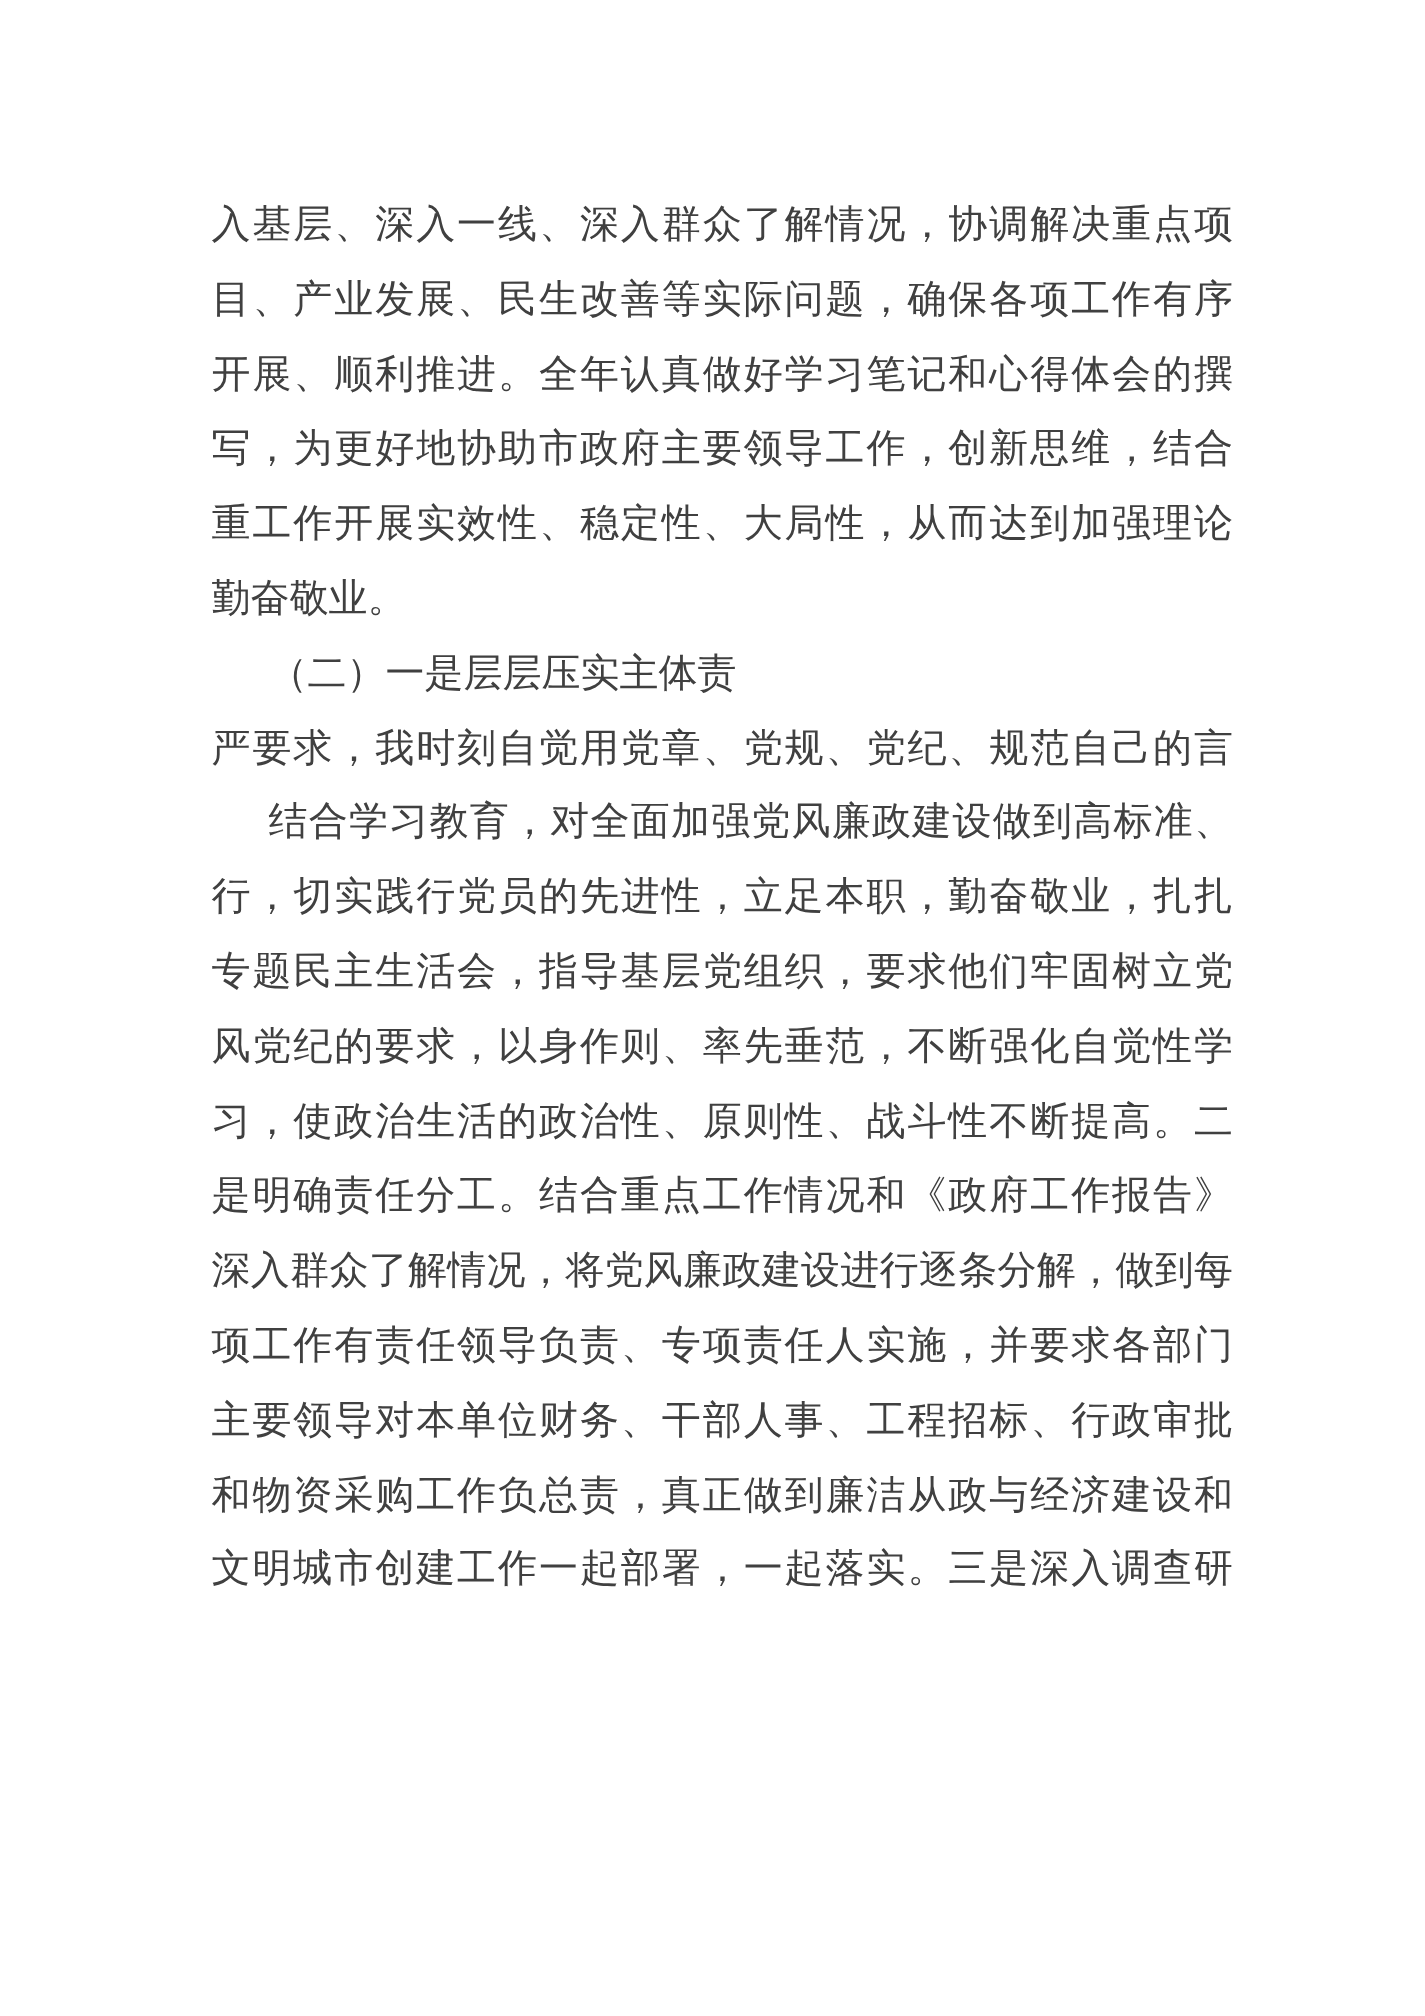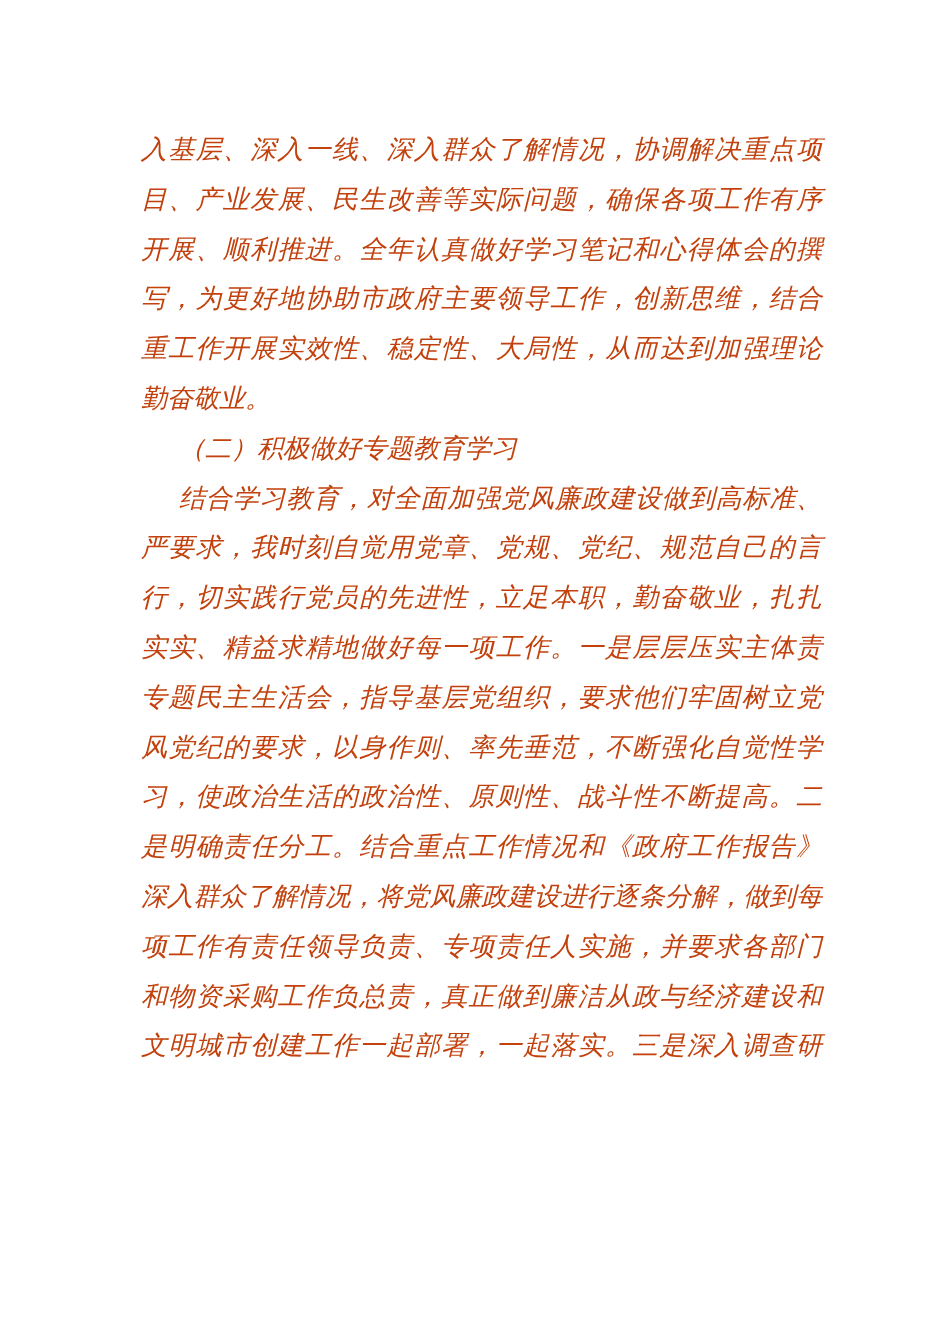--- a/index.html
+++ b/index.html
@@ -39,34 +39,34 @@
     text-justify: inter-character;
   }
   .line.indent {
     text-indent: 38px;
   }
 </style>
 </head>
 <body style="background: rgb(255, 255, 255);">
 
 <div class="page">
-  <div class="content" id="content" style="color: #c2410c; font-style: italic;">
+  <div class="content" id="content" style="color: #404040;">
       <div class="line fill">入基层、深入一线、深入群众了解情况，协调解决重点项</div>
       <div class="line fill">目、产业发展、民生改善等实际问题，确保各项工作有序</div>
       <div class="line fill">开展、顺利推进。全年认真做好学习笔记和心得体会的撰</div>
       <div class="line fill">写，为更好地协助市政府主要领导工作，创新思维，结合</div>
       <div class="line fill">重工作开展实效性、稳定性、大局性，从而达到加强理论</div>
       <div class="line">勤奋敬业。</div>
-      <div class="line indent">（二）积极做好专题教育学习</div>
+      <div class="line indent">（二）一是层层压实主体责</div>
+      <div class="line fill">严要求，我时刻自觉用党章、党规、党纪、规范自己的言</div>
       <div class="line fill indent">结合学习教育，对全面加强党风廉政建设做到高标准、</div>
-      <div class="line fill">严要求，我时刻自觉用党章、党规、党纪、规范自己的言</div>
       <div class="line fill">行，切实践行党员的先进性，立足本职，勤奋敬业，扎扎</div>
-      <div class="line fill">实实、精益求精地做好每一项工作。一是层层压实主体责</div>
       <div class="line fill">专题民主生活会，指导基层党组织，要求他们牢固树立党</div>
       <div class="line fill">风党纪的要求，以身作则、率先垂范，不断强化自觉性学</div>
       <div class="line fill">习，使政治生活的政治性、原则性、战斗性不断提高。二</div>
       <div class="line fill">是明确责任分工。结合重点工作情况和《政府工作报告》</div>
       <div class="line fill">深入群众了解情况，将党风廉政建设进行逐条分解，做到每</div>
       <div class="line fill">项工作有责任领导负责、专项责任人实施，并要求各部门</div>
+      <div class="line fill">主要领导对本单位财务、干部人事、工程招标、行政审批</div>
       <div class="line fill">和物资采购工作负总责，真正做到廉洁从政与经济建设和</div>
       <div class="line fill">文明城市创建工作一起部署，一起落实。三是深入调查研</div>
     </div>
 </div>
 
 </body></html>

